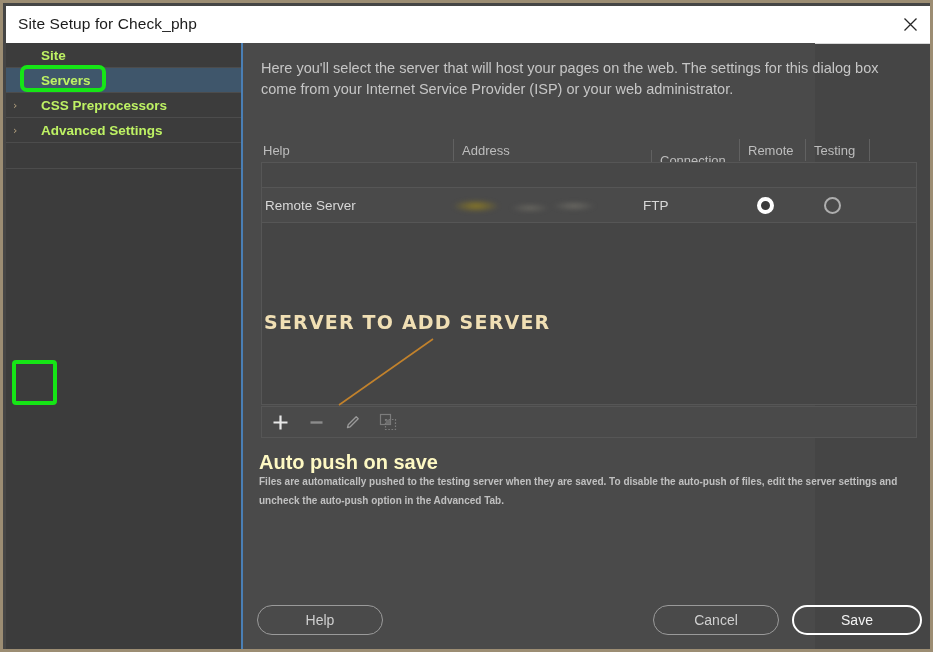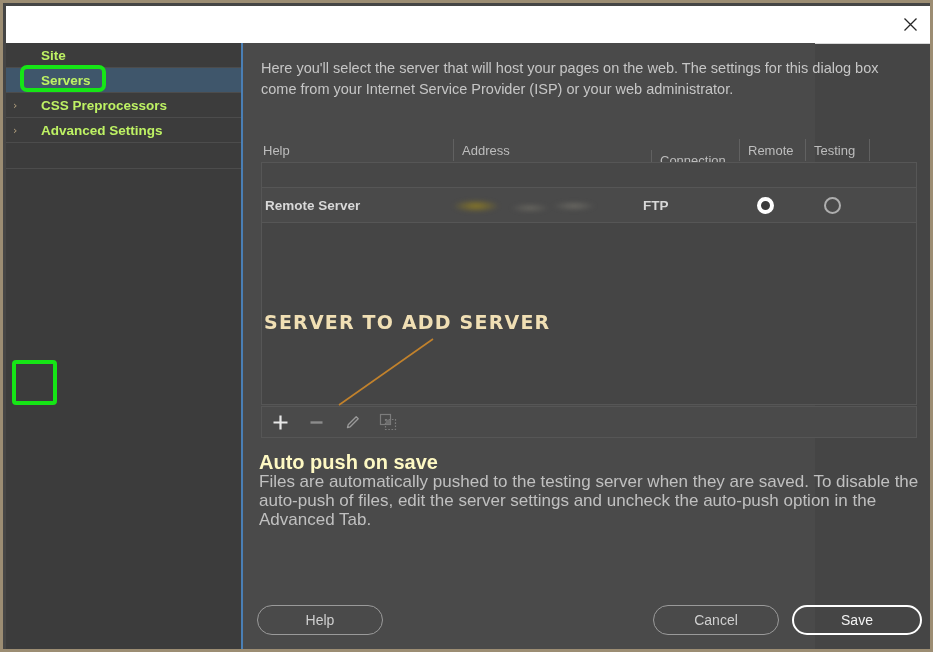--- a/index.html
+++ b/index.html
@@ -169,21 +169,20 @@
     cursor: pointer;
   }
   .cell {
     position: absolute;
     top: 0; height: 34px;
     display: flex;
     align-items: center;
     font-size: 13.5px;
     color: #d8d8d8;
     white-space: nowrap;
-    font-weight: bold;
   }
   .c-name { left: 3px; }
   .c-addr { left: 190px; width: 170px; }
   .c-conn { left: 381px; }
   .c-remote  { left: 470px; width: 66px; justify-content: center; }
   .c-testing { left: 538px; width: 64px; justify-content: center; }
 
   .addr-blur {
     width: 160px; height: 13px;
     background:
@@ -254,23 +253,24 @@
     position: absolute;
     left: 16px; top: 408px;
     font-size: 20px;
     font-weight: bold;
     color: #fef9c3;
   }
   .ap-body {
     position: absolute;
     left: 16px; top: 429px;
     width: 665px;
-    font-size: 17px;
+    font-size: 10px;
     line-height: 19px;
     color: #c0c0c0;
+    font-weight: bold;
   }
 
   
   .btn {
     position: absolute;
     height: 30px;
     box-sizing: border-box;
     border-radius: 15px;
     display: flex; align-items: center; justify-content: center;
     font-size: 14px;
@@ -280,20 +280,21 @@
   .btn-help   { left: 14px;  top: 562px; width: 126px; border: 1px solid #9a9a9a; color: #cfcfcf; }
   .btn-cancel { left: 410px; top: 562px; width: 126px; border: 1px solid #9a9a9a; color: #cfcfcf; }
   .btn-save   { left: 549px; top: 562px; width: 130px; border: 2px solid #ffffff; color: #f2f2f2; }
 </style>
 </head>
 <body>
 
 <div class="window">
 
   <div class="titlebar">
+    <div class="title-text">Site Setup for Check_php</div>
     <div class="close-btn">
       <svg width="17" height="17" viewBox="0 0 17 17" aria-hidden="true">
         <path d="M2.5 2.5 L14.5 14.5 M14.5 2.5 L2.5 14.5" stroke="#262626" stroke-width="1.3" fill="none"></path>
       </svg>
     </div>
   </div>
 
   <div class="sidebar">
     <div class="side-item">
       <span class="caret"></span>

